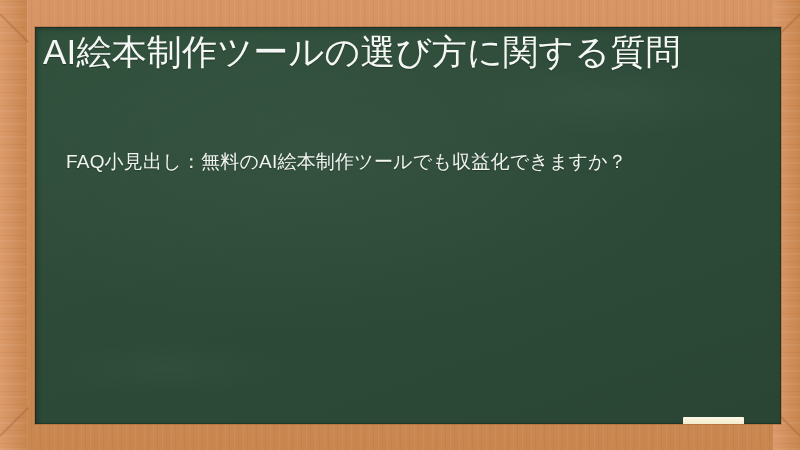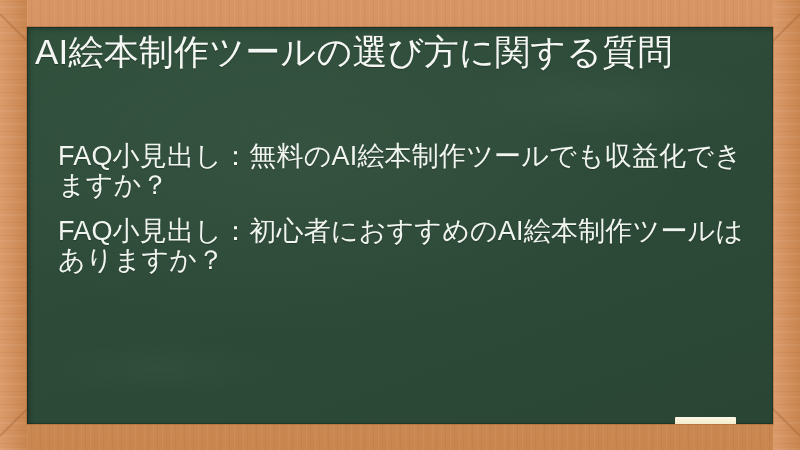--- a/index.html
+++ b/index.html
@@ -64,21 +64,21 @@
     pointer-events: none;
   }
   .mitre.tl { top: 13px;  left: 0px;    transform: rotate(45deg);  transform-origin: left center; }
   .mitre.tr { top: 13px;  right: 0px;   transform: rotate(-45deg); transform-origin: right center; }
   .mitre.bl { bottom: 13px; left: 0px;  transform: rotate(-45deg); transform-origin: left center; }
   .mitre.br { bottom: 13px; right: 0px; transform: rotate(45deg);  transform-origin: right center; }
 
   
   .board {
     position: absolute;
-    left: 27px;
+    left: 35px;
     top: 27px;
     width: 746px;
     height: 397px;
     background:
       radial-gradient(ellipse 85% 75% at 38% 32%,
         rgba(255,255,255,0.035) 0%,
         rgba(255,255,255,0.0) 62%),
       linear-gradient(160deg, #30503c 0%, #2d4a38 48%, #2a4534 100%);
     box-shadow:
       inset 0 0 0 1px rgba(0,0,0,0.18),
@@ -122,22 +122,22 @@
 
   .faq-list {
     position: absolute;
     left: 31px;
     top: 115px;
     width: 688px;
   }
 
   .faq-item {
     color: #f1f5f0;
-    font-size: 27px;
-    line-height: 29px;
+    font-size: 19px;
+    line-height: 39px;
     font-weight: 400;
     letter-spacing: 0.2px;
     margin-bottom: 17px;
     text-shadow: 0 1px 1px rgba(0,0,0,0.25);
   }
   .faq-item:last-child { margin-bottom: 0; }
 
   
   .chalk {
     position: absolute;
@@ -163,21 +163,20 @@
   <div class="mitre bl"></div>
   <div class="mitre br"></div>
 
   <div class="board">
     <div class="board-inner">
 
       <div class="board-title">AI絵本制作ツールの選び方に関する質問</div>
 
       <div class="faq-list">
         <div class="faq-item">FAQ小見出し：無料のAI絵本制作ツールでも収益化できますか？</div>
-        <div class="faq-item">FAQ小見出し：初心者におすすめのAI絵本制作ツールはありますか？</div>
       </div>
 
       <div class="chalk"></div>
 
     </div>
   </div>
 
 </div>
 
 </body></html>

